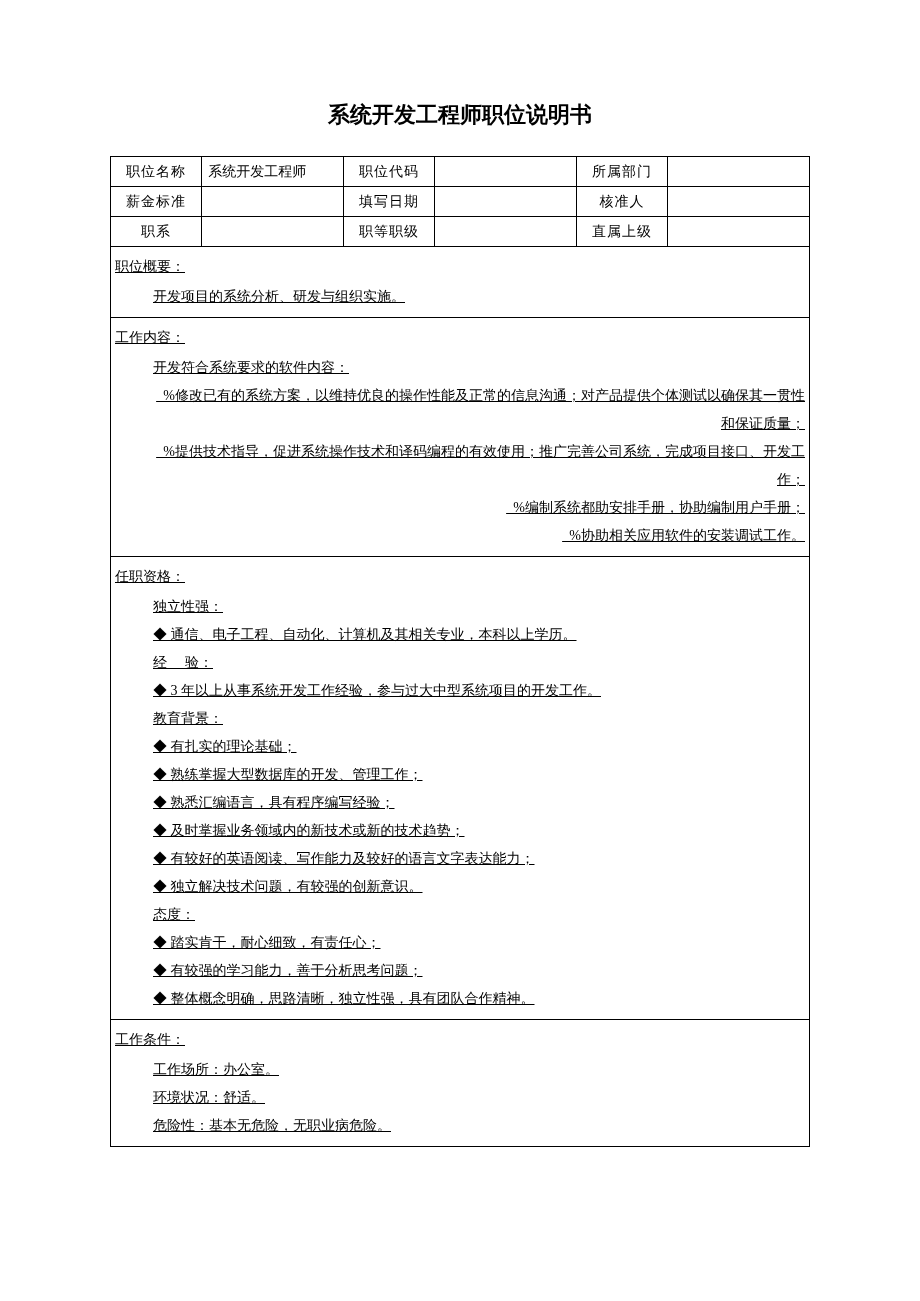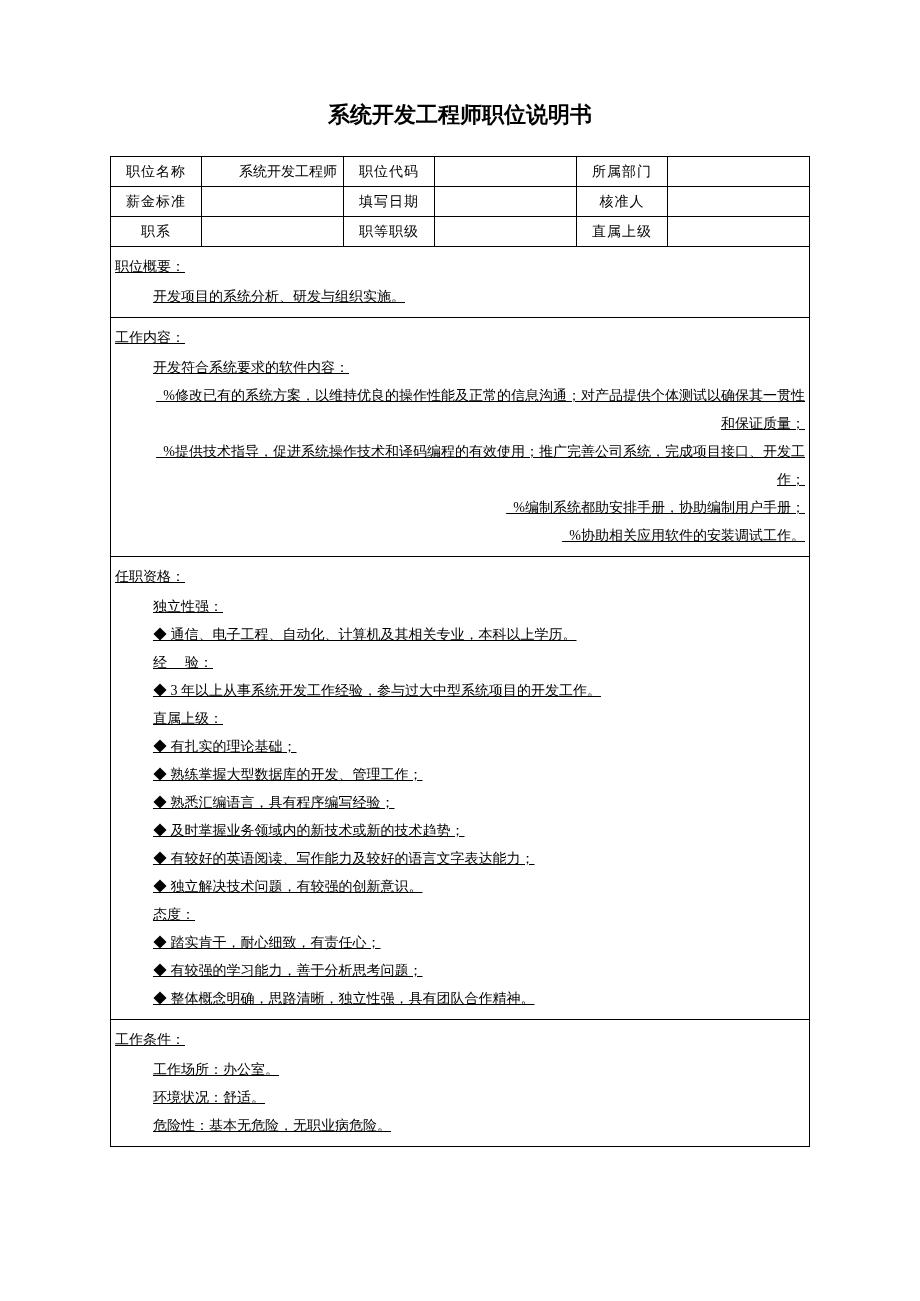--- a/index.html
+++ b/index.html
@@ -30,21 +30,21 @@
       vertical-align: middle;
       font-size: 14px;
     }
     table.header-table td.label {
       text-align: center;
       width: 90px;
       letter-spacing: 1px;
     }
     table.header-table td.value {
       width: 140px;
-      text-align: right;
+      text-align: left;
     }
     table.section {
       width: 100%;
       border-collapse: collapse;
       border: 1px solid #000;
       border-top: none;
       text-decoration: underline;
     }
     table.section td {
       border: 1px solid #000;
@@ -140,21 +140,21 @@
 
 <table class="section">
   <tbody>
       <tr>
         <td>
     <span class="section-title">任职资格：</span>
     <span class="sub-head">独立性强：</span>
     <span class="li-item">◆ 通信、电子工程、自动化、计算机及其相关专业，本科以上学历。</span>
     <span class="sub-head"><span class="spaced">经</span><span>验：</span></span>
     <span class="li-item">◆ 3 年以上从事系统开发工作经验，参与过大中型系统项目的开发工作。</span>
-    <span class="sub-head">直属上级：</span>
+    <span class="sub-head">教育背景：</span>
     <span class="li-item">◆ 有扎实的理论基础；</span>
     <span class="li-item">◆ 熟练掌握大型数据库的开发、管理工作；</span>
     <span class="li-item">◆ 熟悉汇编语言，具有程序编写经验；</span>
     <span class="li-item">◆ 及时掌握业务领域内的新技术或新的技术趋势；</span>
     <span class="li-item">◆ 有较好的英语阅读、写作能力及较好的语言文字表达能力；</span>
     <span class="li-item">◆ 独立解决技术问题，有较强的创新意识。</span>
     <span class="sub-head">态度：</span>
     <span class="li-item">◆ 踏实肯干，耐心细致，有责任心；</span>
     <span class="li-item">◆ 有较强的学习能力，善于分析思考问题；</span>
     <span class="li-item">◆ 整体概念明确，思路清晰，独立性强，具有团队合作精神。</span>

